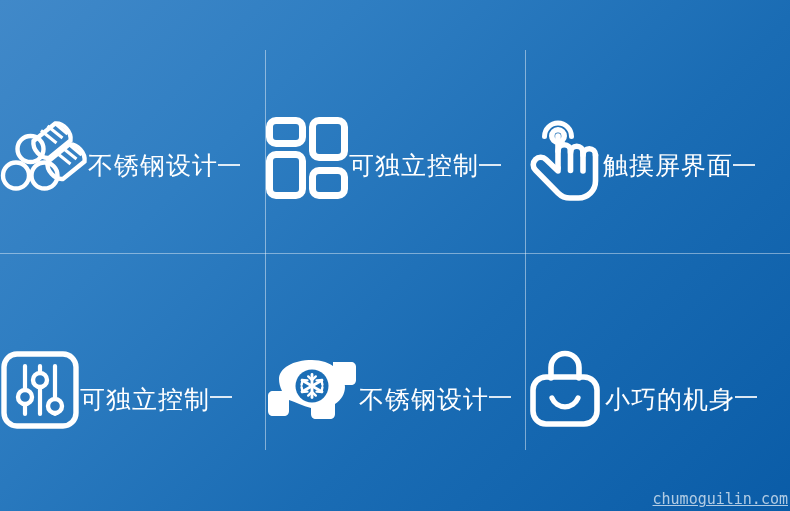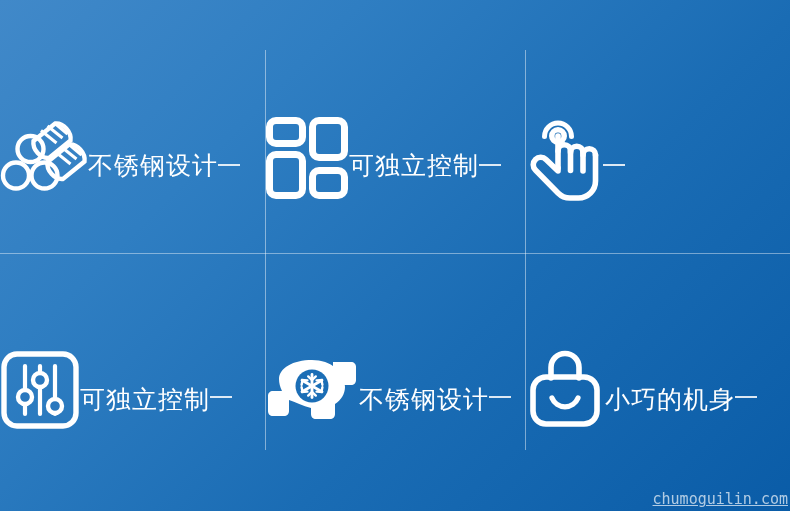--- a/index.html
+++ b/index.html
@@ -152,20 +152,21 @@
             <path d="M45.5 36.0 L45.5 55.5"></path>
             <path d="M58.0 37.5 L58.0 56.0"></path>
             <path d="M70.5 40.0 A6.2 6.2 0 0 0 58.0 40.0"></path>
             <path d="M58.0 37.5 A6.2 6.2 0 0 0 45.5 37.5"></path>
             <path d="M45.5 36.0 A6.2 6.2 0 0 0 33.0 36.0"></path>
             <path d="M33.0 21.0 A6.2 6.2 0 0 1 45.3 21.0" stroke-width="0"></path>
             <circle cx="33.0" cy="21.0" r="6.2"></circle>
           </g>
         </svg>
       </div>
+      <div class="cell-label">触摸屏界面</div>
       <div class="dash"></div>
     </div>
 
     <div class="cell r2">
       <div class="icon-wrap">
         <svg width="80" height="80" viewBox="0 0 80 80" fill="none">
           <g stroke="#ffffff" fill="none">
             <rect x="4" y="4" width="72" height="72" rx="13" stroke-width="5.4"></rect>
             <path d="M25 16 L25 64" stroke-width="4.2" stroke-linecap="round"></path>
             <path d="M40 16 L40 64" stroke-width="4.2" stroke-linecap="round"></path>

